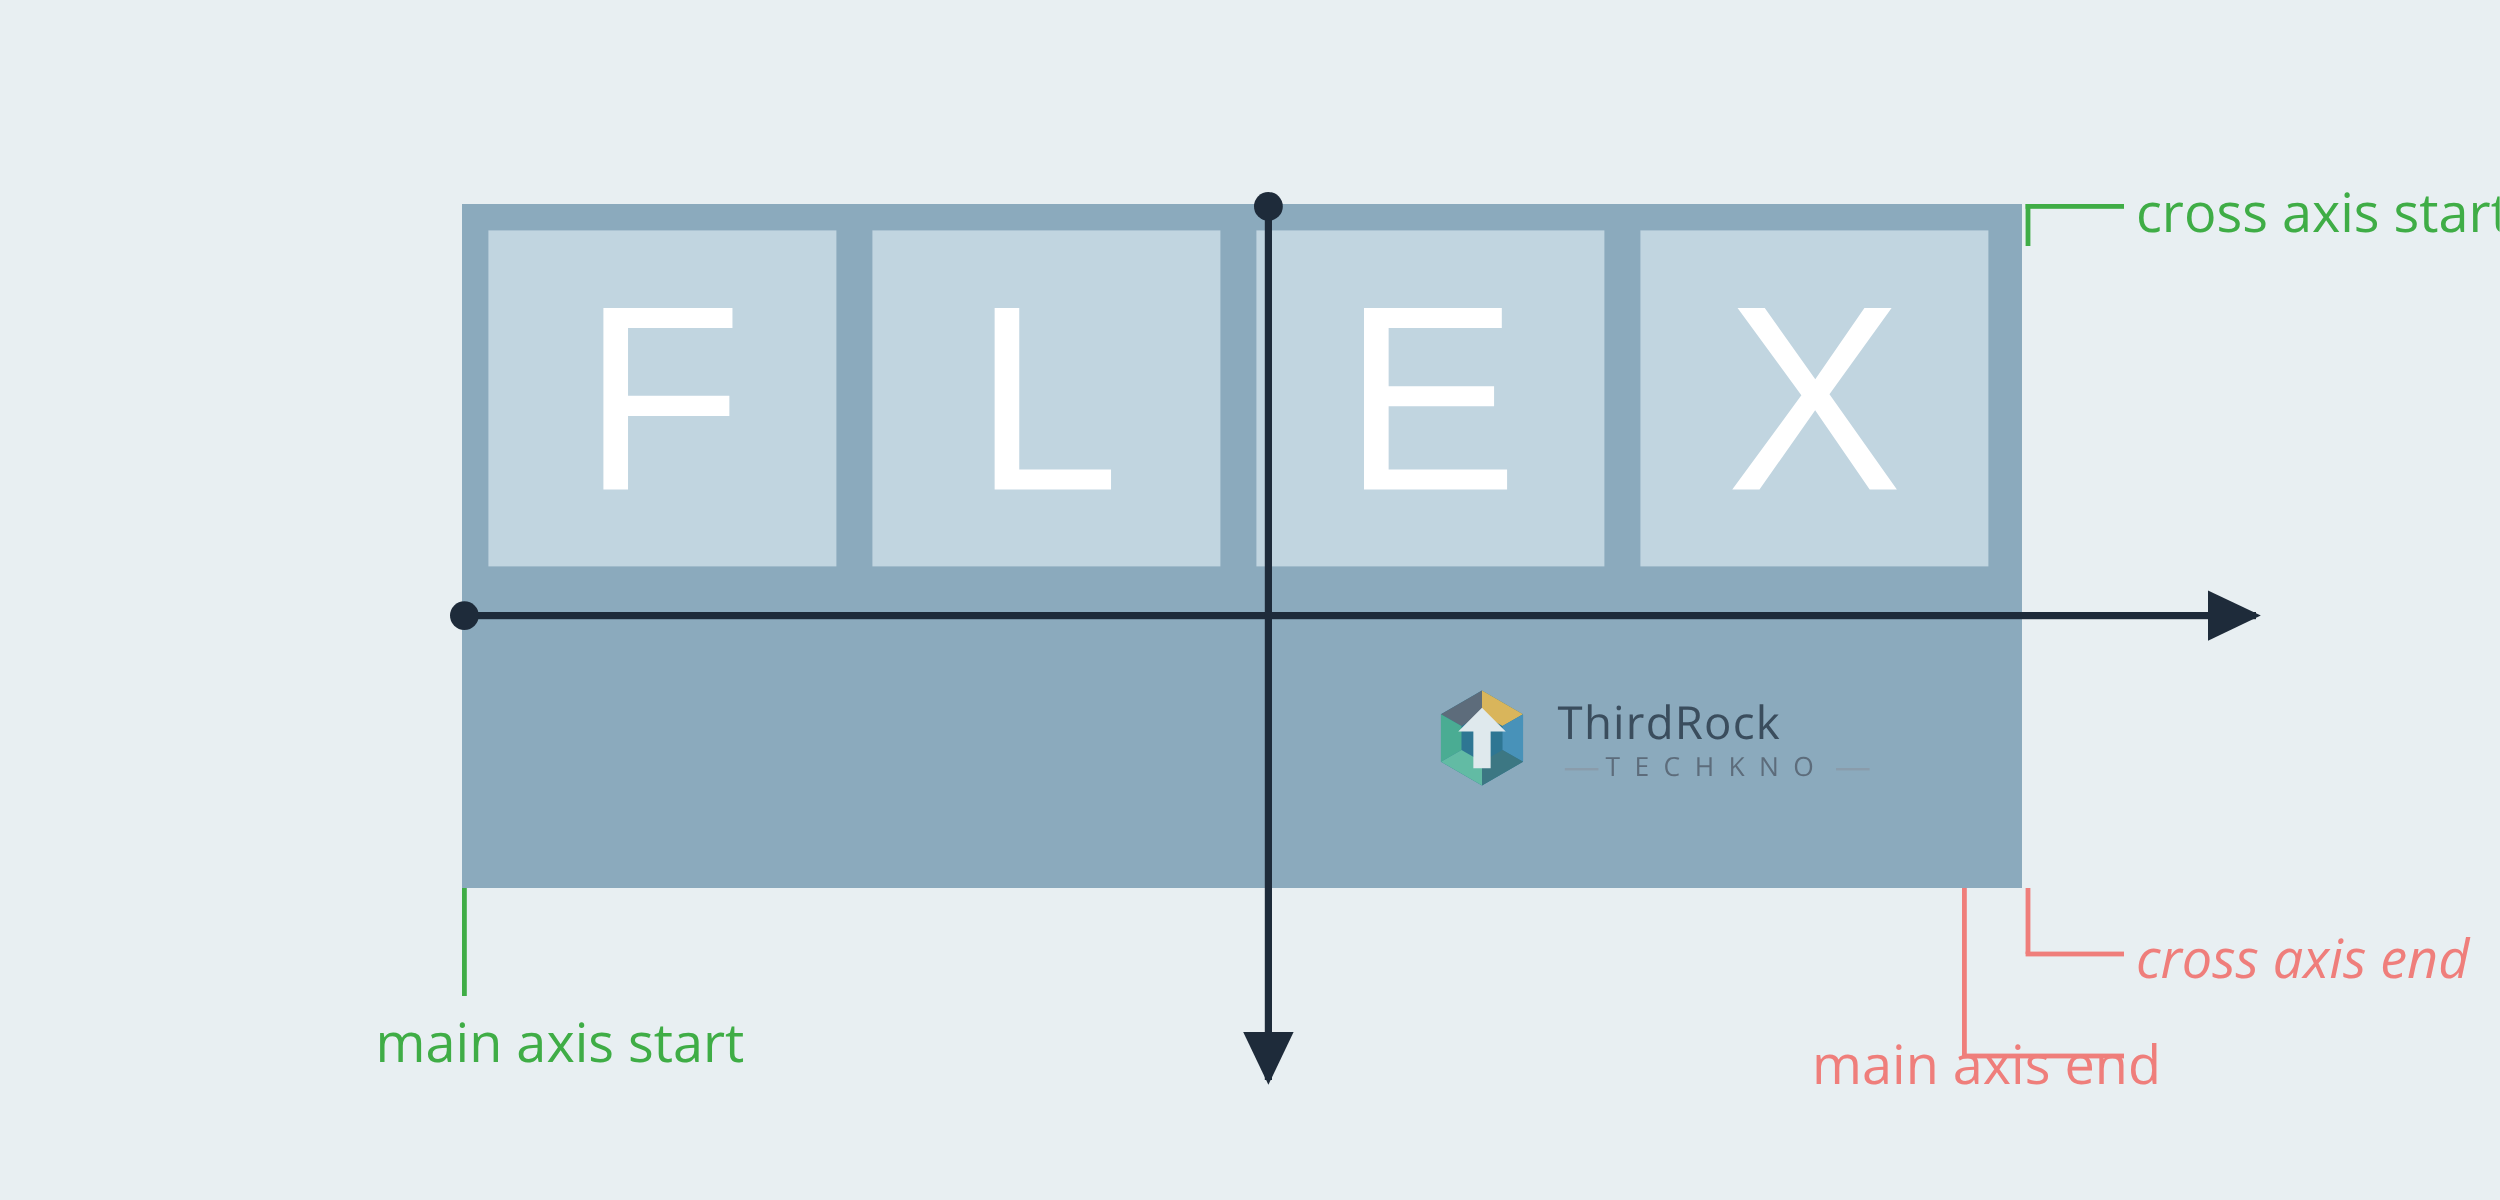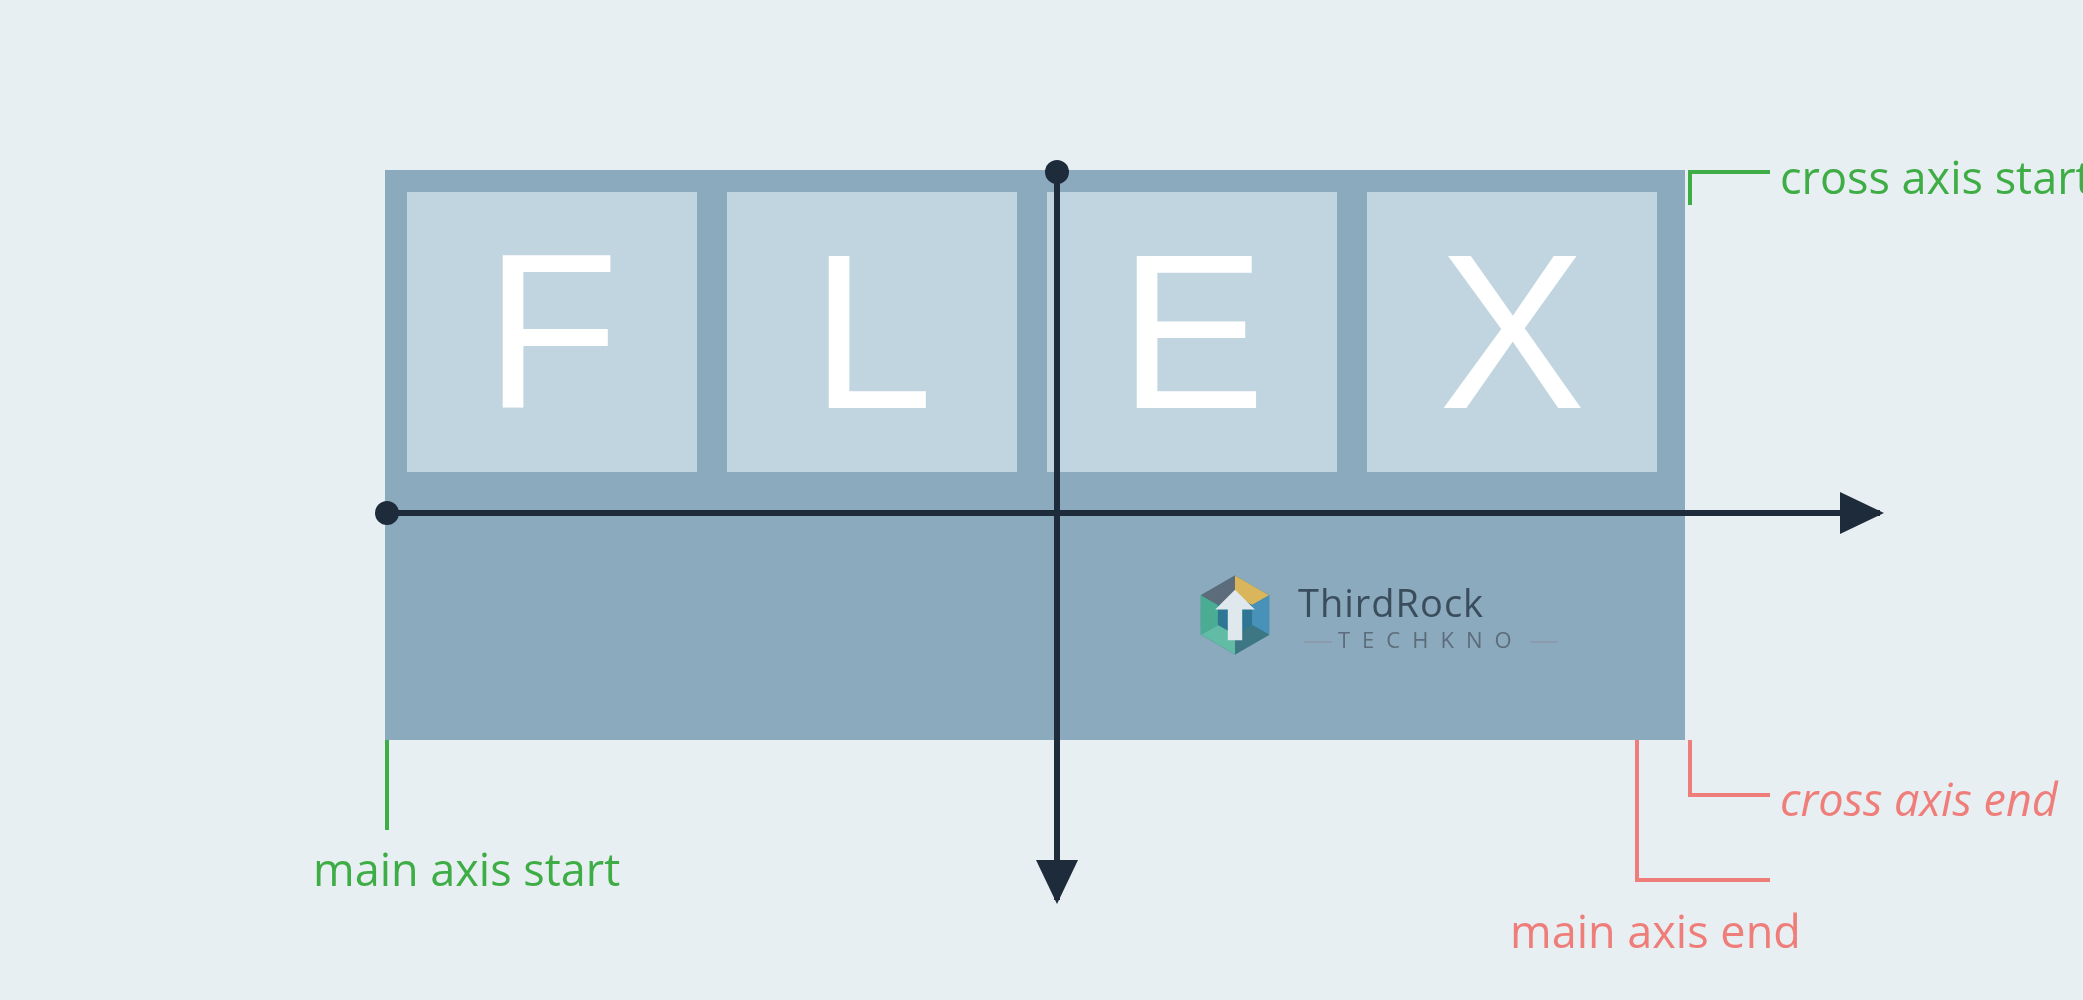--- a/index.html
+++ b/index.html
@@ -151,21 +151,21 @@
 
   <div class="tick cae-tick-v"></div>
   <div class="tick cae-tick-h"></div>
   <div class="lbl lbl-red" style="left:1780px;top:768px;font-style:italic;">cross axis end</div>
 
   <div class="tick mas-tick"></div>
   <div class="lbl lbl-green" style="left:298px;top:838px;margin-left:15px;">main axis start</div>
 
   <div class="tick mae-tick-v"></div>
   <div class="tick mae-tick-h"></div>
-  <div class="lbl lbl-red" style="left:1510px;top:856px;margin-top:44px;">main axis end</div>
+  <div class="lbl lbl-red" style="left:1510px;top:856px;">main axis end</div>
 
   <div class="logo">
     <svg width="90" height="90" viewBox="0 0 100 100">
       <polygon points="50,6 88,28 88,72 50,94 12,72 12,28" fill="#1e6e8c"></polygon>
       <polygon points="50,6 88,28 69,39 50,28" fill="#e7b84a"></polygon>
       <polygon points="50,6 12,28 31,39 50,28" fill="#556270"></polygon>
       <polygon points="88,28 88,72 69,61 69,39" fill="#3d8eb9"></polygon>
       <polygon points="12,28 12,72 31,61 31,39" fill="#3fad8c"></polygon>
       <polygon points="50,94 88,72 69,61 50,72" fill="#2f6f7a"></polygon>
       <polygon points="50,94 12,72 31,61 50,72" fill="#5bbfa0"></polygon>

